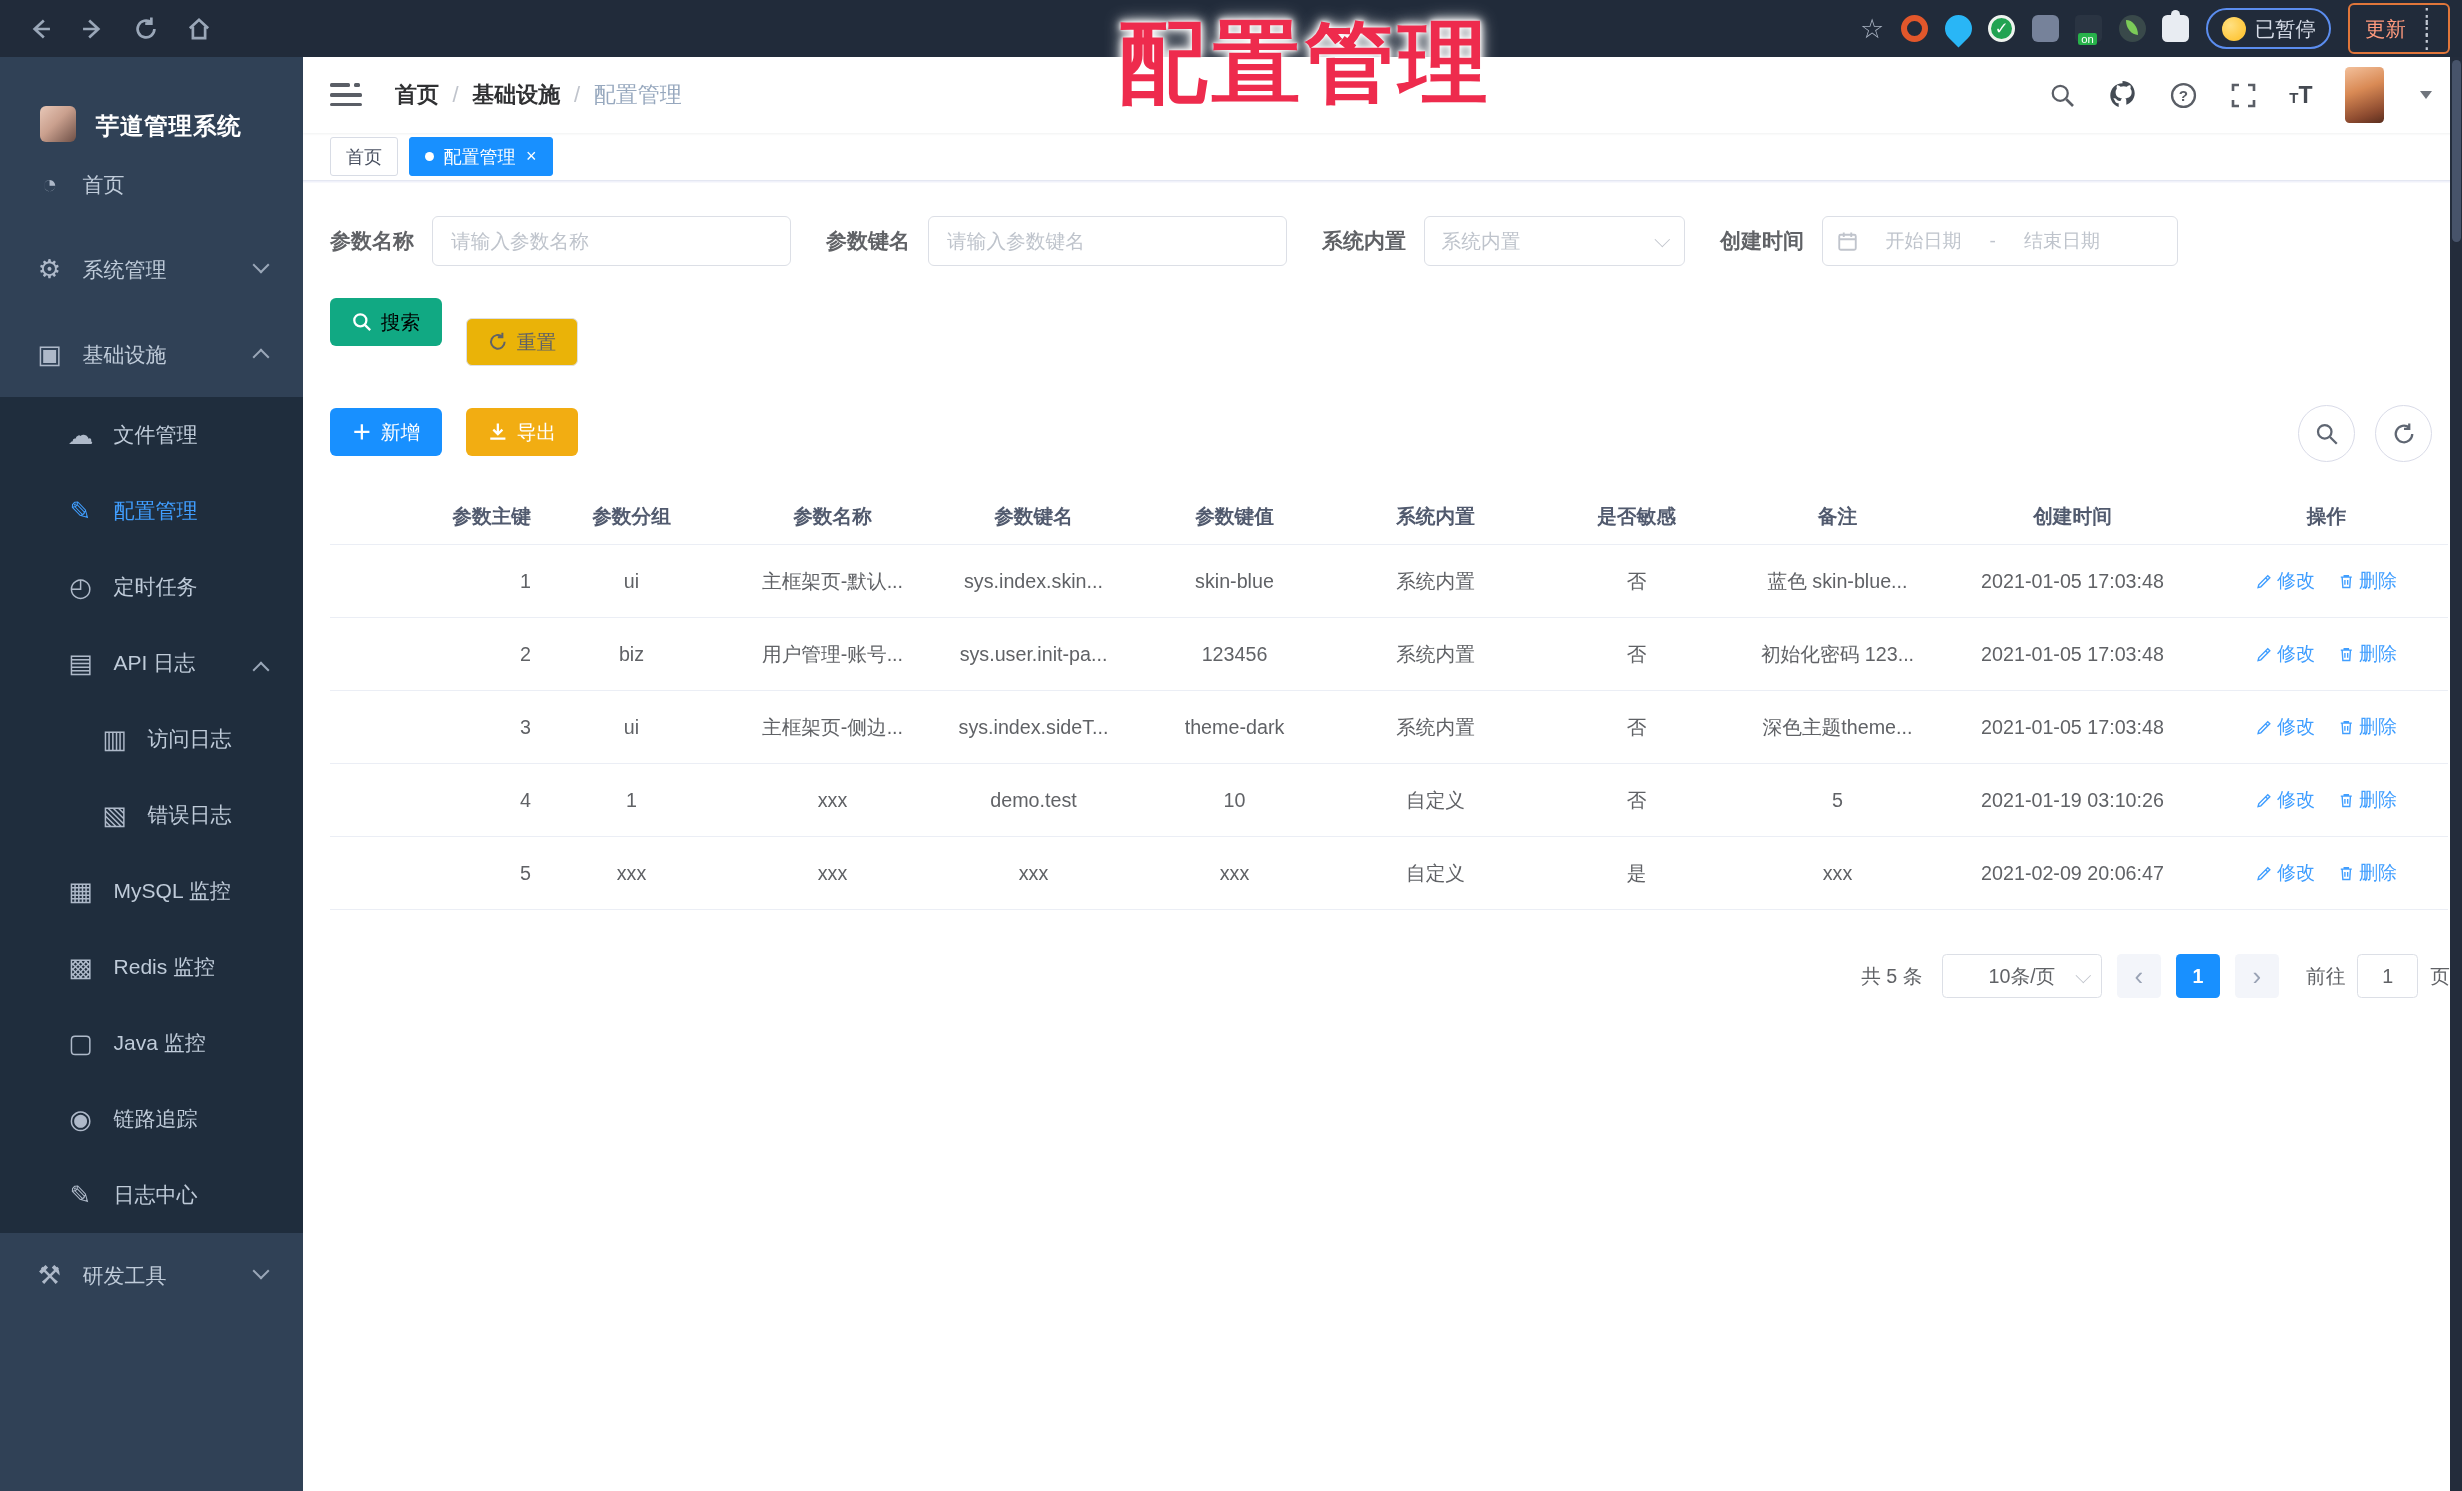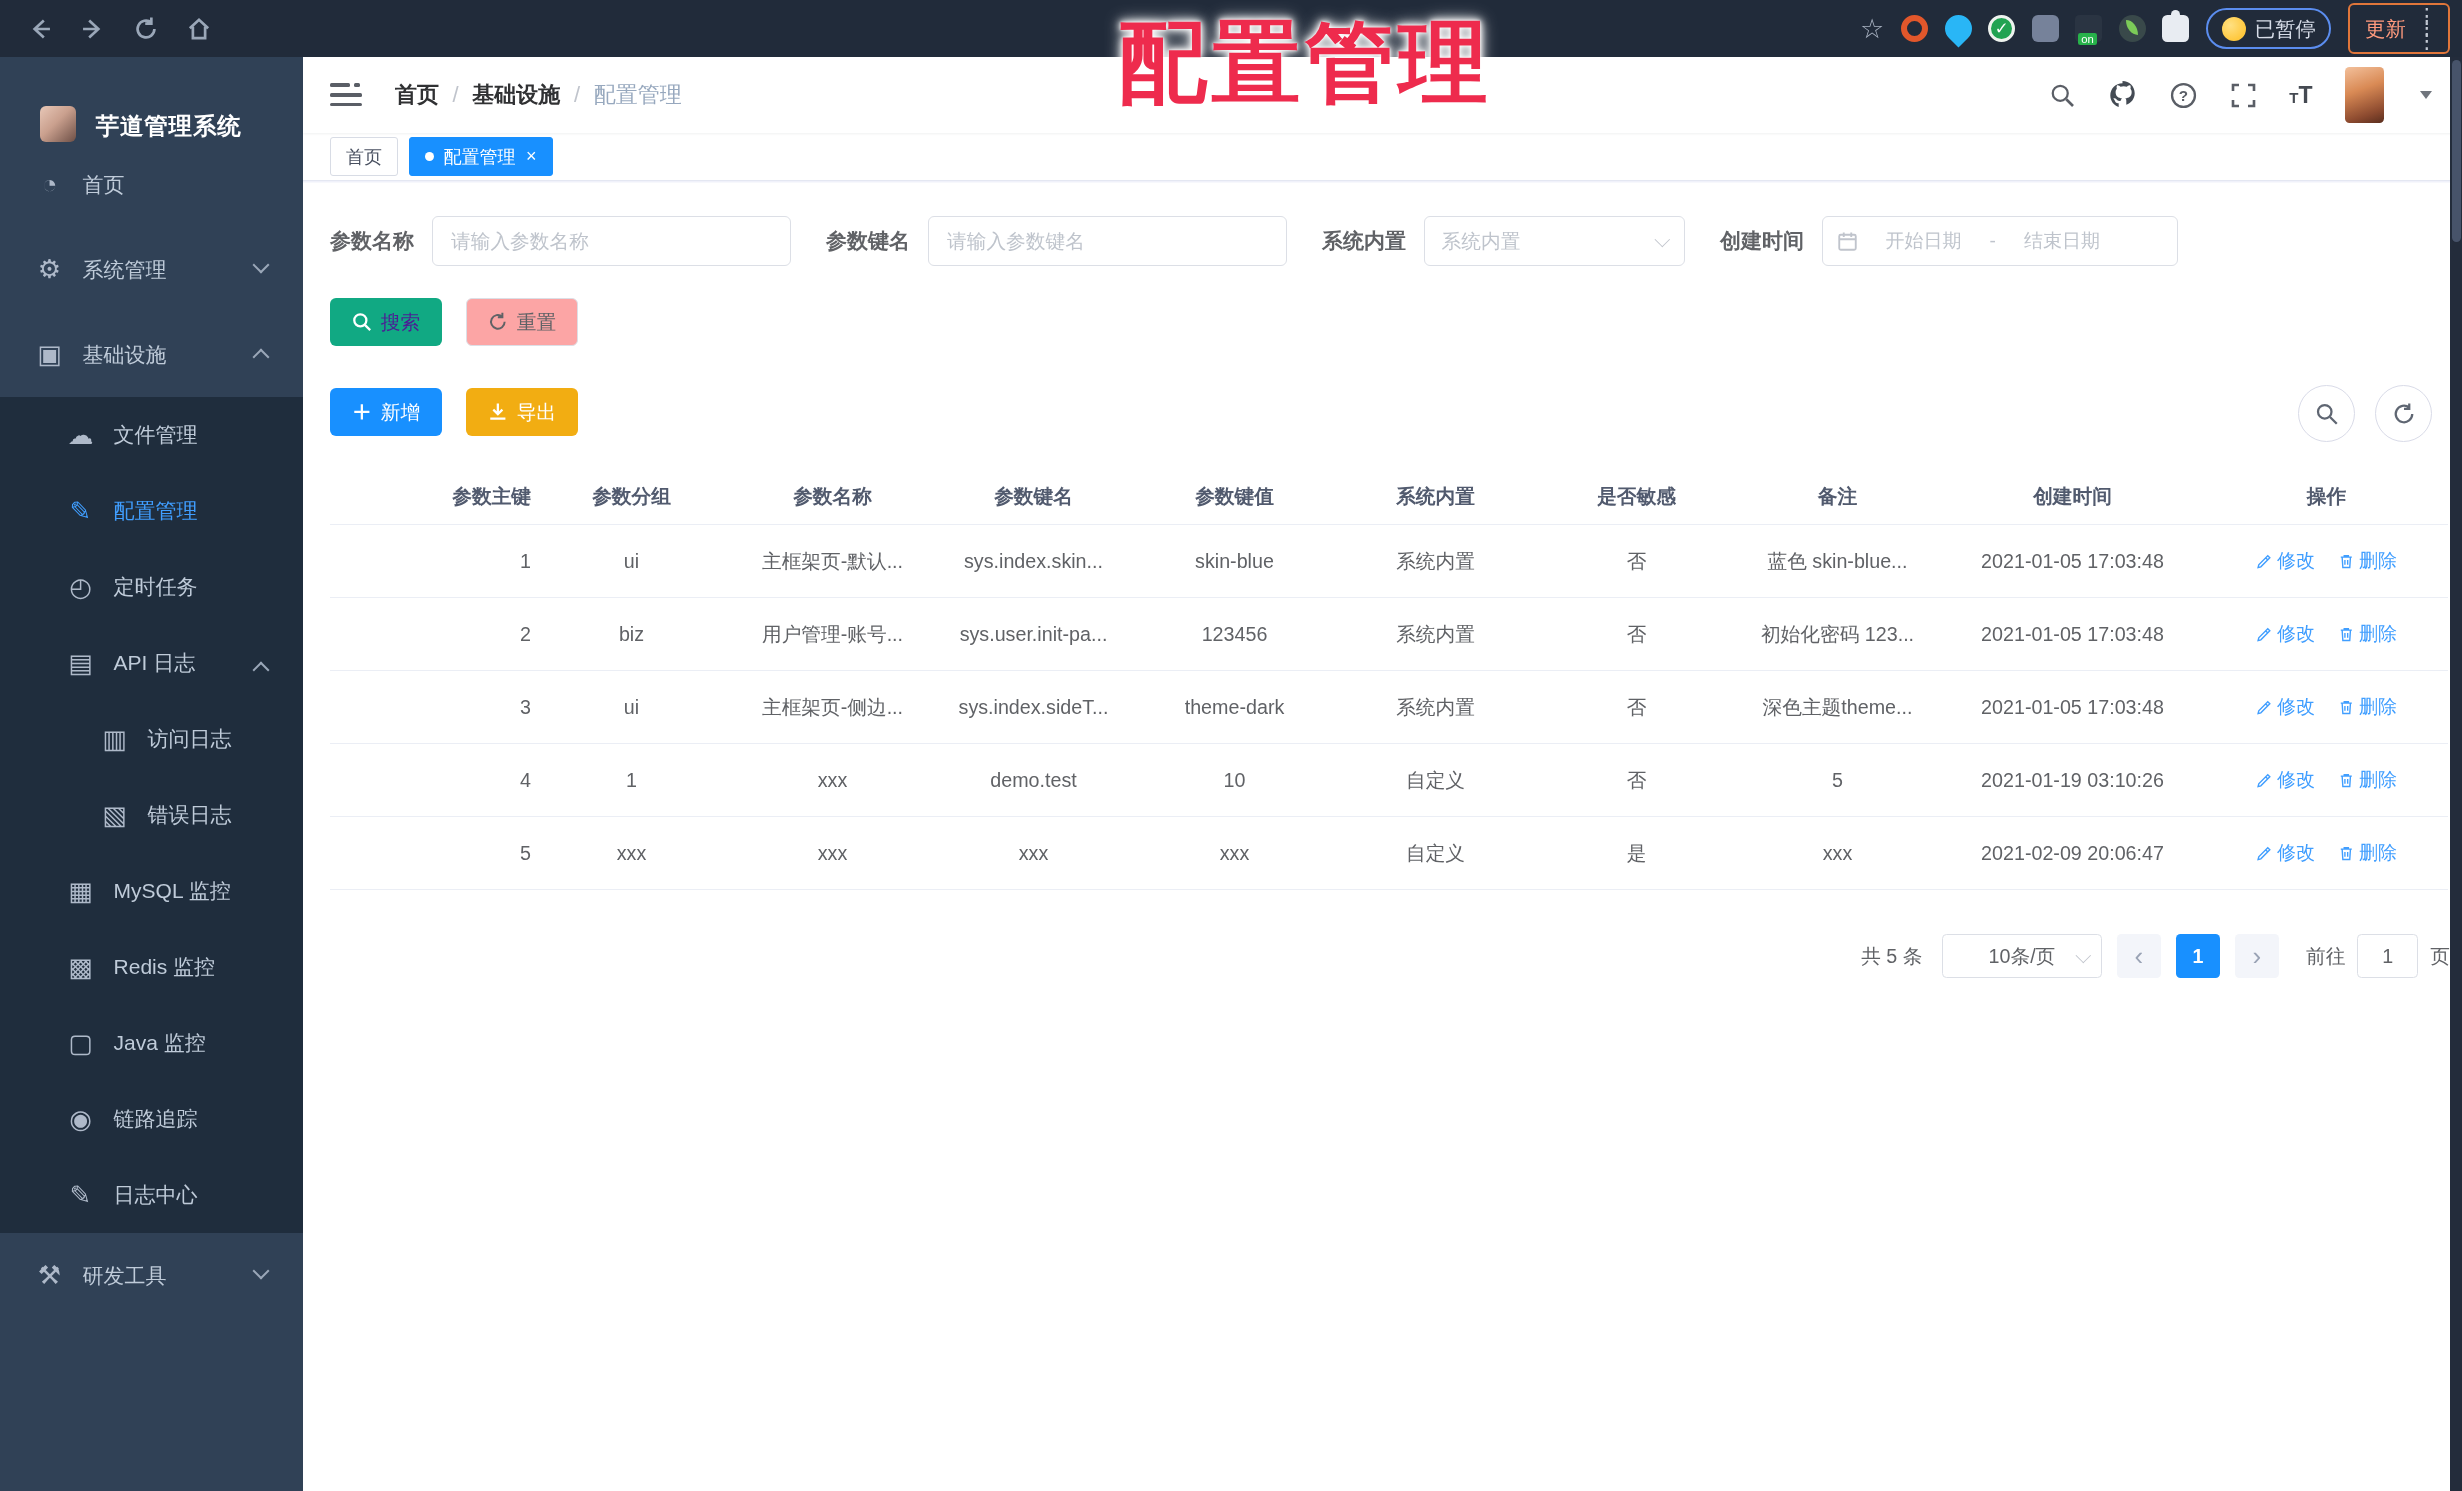--- a/index.html
+++ b/index.html
@@ -93,22 +93,22 @@
   .f-input { width:359px; height:50px; border:0.8px solid #dcdfe6; border-radius:6px; font-size:19.7px; color:#606266; padding:0 18px; outline:none; background:#fff; }
   .f-input::placeholder { color:#bfc4cc; }
   .f-select { width:261px; height:50px; border:0.8px solid #dcdfe6; border-radius:6px; display:flex; align-items:center; padding:0 16.6px; position:relative; }
   .f-select .ph { color:#bfc4cc; font-size:19.7px; }
   .sel-caret { position:absolute; right:16.6px; top:16.6px; width:10.6px; height:10.6px; border-right:1.9px solid #c0c4cc; border-bottom:1.9px solid #c0c4cc; transform:rotate(45deg); }
   .f-date { width:356px; height:50px; border:0.8px solid #dcdfe6; border-radius:6px; display:flex; align-items:center; padding:0 13.6px; gap:28px; }
   .f-date .ph { color:#bfc4cc; font-size:19px; }
   .f-date .sep { color:#bfc4cc; font-size:19px; }
 
   .btn { display:inline-flex; align-items:center; justify-content:center; gap:9px; height:48px; padding:0 21px; border-radius:6px; font-size:19.7px; border:0.8px solid transparent; cursor:pointer; }
-  .btn-search { background:#11a983; color:#4c1d95; }
-  .btn-reset { background:#fca5a5; color:#606266; border-color:#dcdfe6; }
+  .btn-search { background:#11a983; color:#000000; }
+  .btn-reset { background:#eab308; color:#606266; border-color:#dcdfe6;margin-top:20px; }
   .btn-add { background:#1890ff; color:#fff; }
   .btn-export { background:#f2ad12; color:#fff; }
   .btn-row1 { margin-top:32px; display:flex; gap:24px; }
   .btn-row2 { margin-top:42px; display:flex; gap:24px; align-items:center; position:relative; }
   .round-btns { position:absolute; right:27px; top:-3px; display:flex; gap:19.7px; }
   .round-btn { width:57px; height:57px; border-radius:50%; border:0.8px solid #d9dbe8; background:#fff; display:flex; align-items:center; justify-content:center; color:#5f6672; cursor:pointer; }
 
   
   .table { width:2118px; margin-top:33px; font-size:19.7px; }
   .thead { display:flex; align-items:center; height:56px; border-bottom:0.8px solid #ebeef5; }

